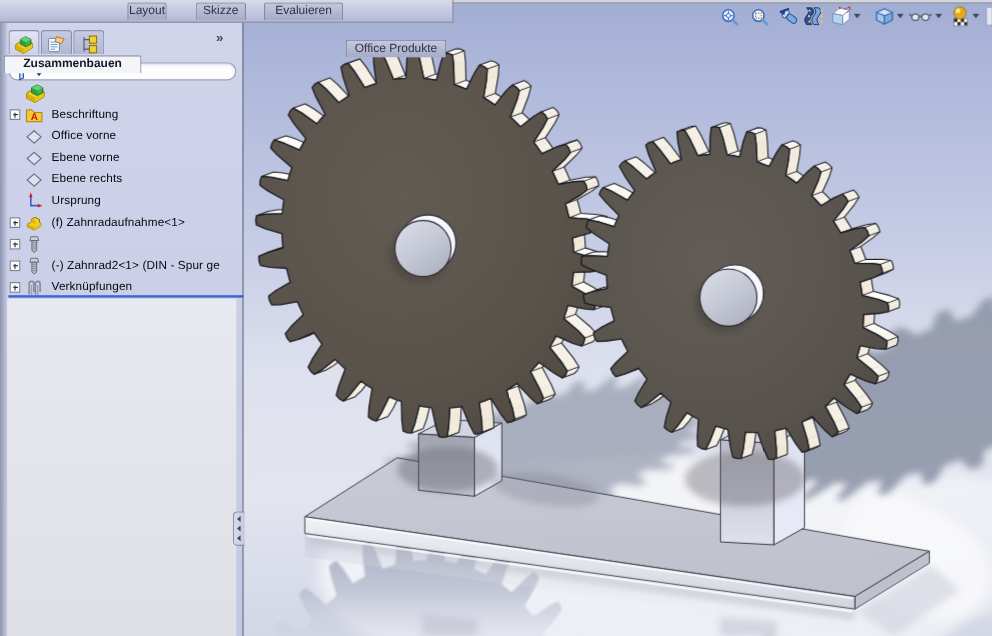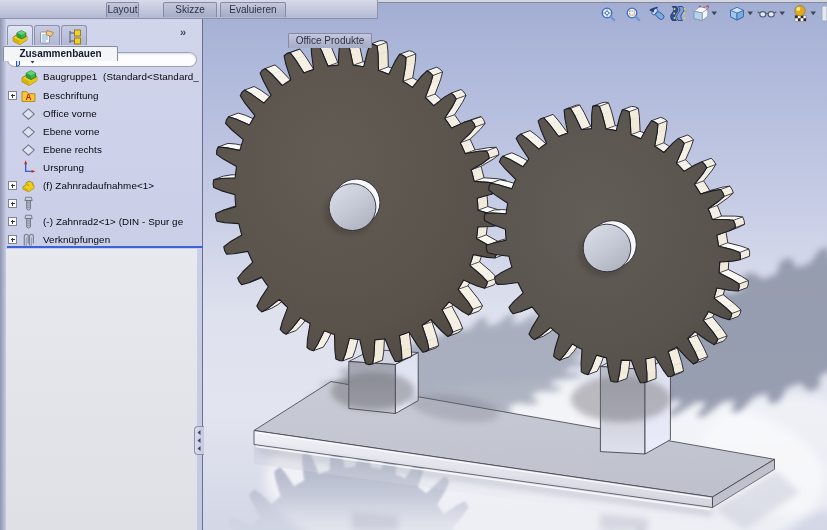--- a/index.html
+++ b/index.html
@@ -665,21 +665,21 @@
  <circle cy="-1.8" r="5.2" fill="none" stroke="#8a6a10" stroke-width="0.6"></circle>
 </g>
 <path d="M810.5 11.5 L816 11.5 L813.2 15.2 Z" fill="#3f4553"></path>
 <rect x="822" y="6" width="5" height="15" rx="1.5" fill="#e4e8f2" stroke="#9aa2b8" stroke-width="0.8"></rect>
 </g>
 </svg>
 <div id="topstrip"></div>
 <div id="tabbar"></div>
 <div class="tab active" style="left:3px;width:115px;margin-top:44px;">Zusammenbauen</div>
 <div class="tab" style="left:106px;width:33px;">Layout</div>
-<div class="tab" style="left:163px;width:54px;">Skizze</div>
+<div class="tab" style="left:163px;width:42px;">Skizze</div>
 <div class="tab" style="left:220px;width:66px;">Evaluieren</div>
 <div class="tab" style="left:288px;width:84px;margin-top:31px;">Office Produkte</div>
 <div id="panel"></div>
 <div id="paneledge"></div>
 <div id="panelrows" style="position:absolute;left:0;top:19px;width:203px;height:511px;overflow:hidden;">
 <div class="ptab active" style="left:7px;"></div>
 <div class="ptab" style="left:34px;"></div>
 <div class="ptab" style="left:61px;"></div>
 <div id="chev">»</div>
 <div id="filter"></div>
@@ -707,21 +707,20 @@
 </svg>
 <div id="panelwhite"></div>
 <svg style="position:absolute;left:21px;top:50px" width="17" height="17" viewBox="0 0 14.5 14.5">
         <path d="M1 7.5 L4 5.5 L7 7 L10.5 5 L13.5 6.5 L13.5 10 L7 14 L1 11 Z" fill="#f2cd22" stroke="#8a6d00" stroke-width="0.7"></path>
         <path d="M1 7.5 L7 10.5 L7 14 L1 11 Z" fill="#d8b108"></path>
         <path d="M7 10.5 L13.5 6.5 L13.5 10 L7 14 Z" fill="#e8c417"></path>
         <path d="M4.5 3.5 L8.5 1.5 L12.5 3.5 L12.5 7 L8.5 9 L4.5 7 Z" fill="#3cb54d" stroke="#1c6b28" stroke-width="0.7"></path>
         <path d="M4.5 3.5 L8.5 5.5 L8.5 9 L4.5 7 Z" fill="#2d9c3e"></path>
         <path d="M8.5 1.5 L12.5 3.5 L8.5 5.5 L4.5 3.5 Z" fill="#63d174"></path>
       </svg>
-<div class="tl" style="left:43px;top:51px">Baugruppe1  (Standard&lt;Standard_</div>
 <div class="exp" style="left:8px;top:72px"></div>
 <svg style="position:absolute;left:21px;top:69px" width="15" height="15" viewBox="0 0 14.5 14.5">
         <path d="M1 3.5 L5.5 3.5 L7 5.5 L13.5 5.5 L13.5 13 L1 13 Z" fill="#f6c832" stroke="#9b7500" stroke-width="0.7"></path>
         <text x="7.3" y="11.8" font-size="8" font-weight="bold" fill="#c01818" text-anchor="middle" font-family="Liberation Sans">A</text>
       </svg>
 <div class="tl" style="left:43px;top:70px">Beschriftung</div>
 <svg style="position:absolute;left:21px;top:87px" width="15" height="15" viewBox="0 0 14.5 14.5">
         <path d="M7.2 2.8 L12.8 7.8 L7.2 12.8 L1.6 7.8 Z" fill="#eef1f7" fill-opacity="0.5" stroke="#707688" stroke-width="1"></path>
       </svg>
 <div class="tl" style="left:43px;top:88px">Office vorne</div>

